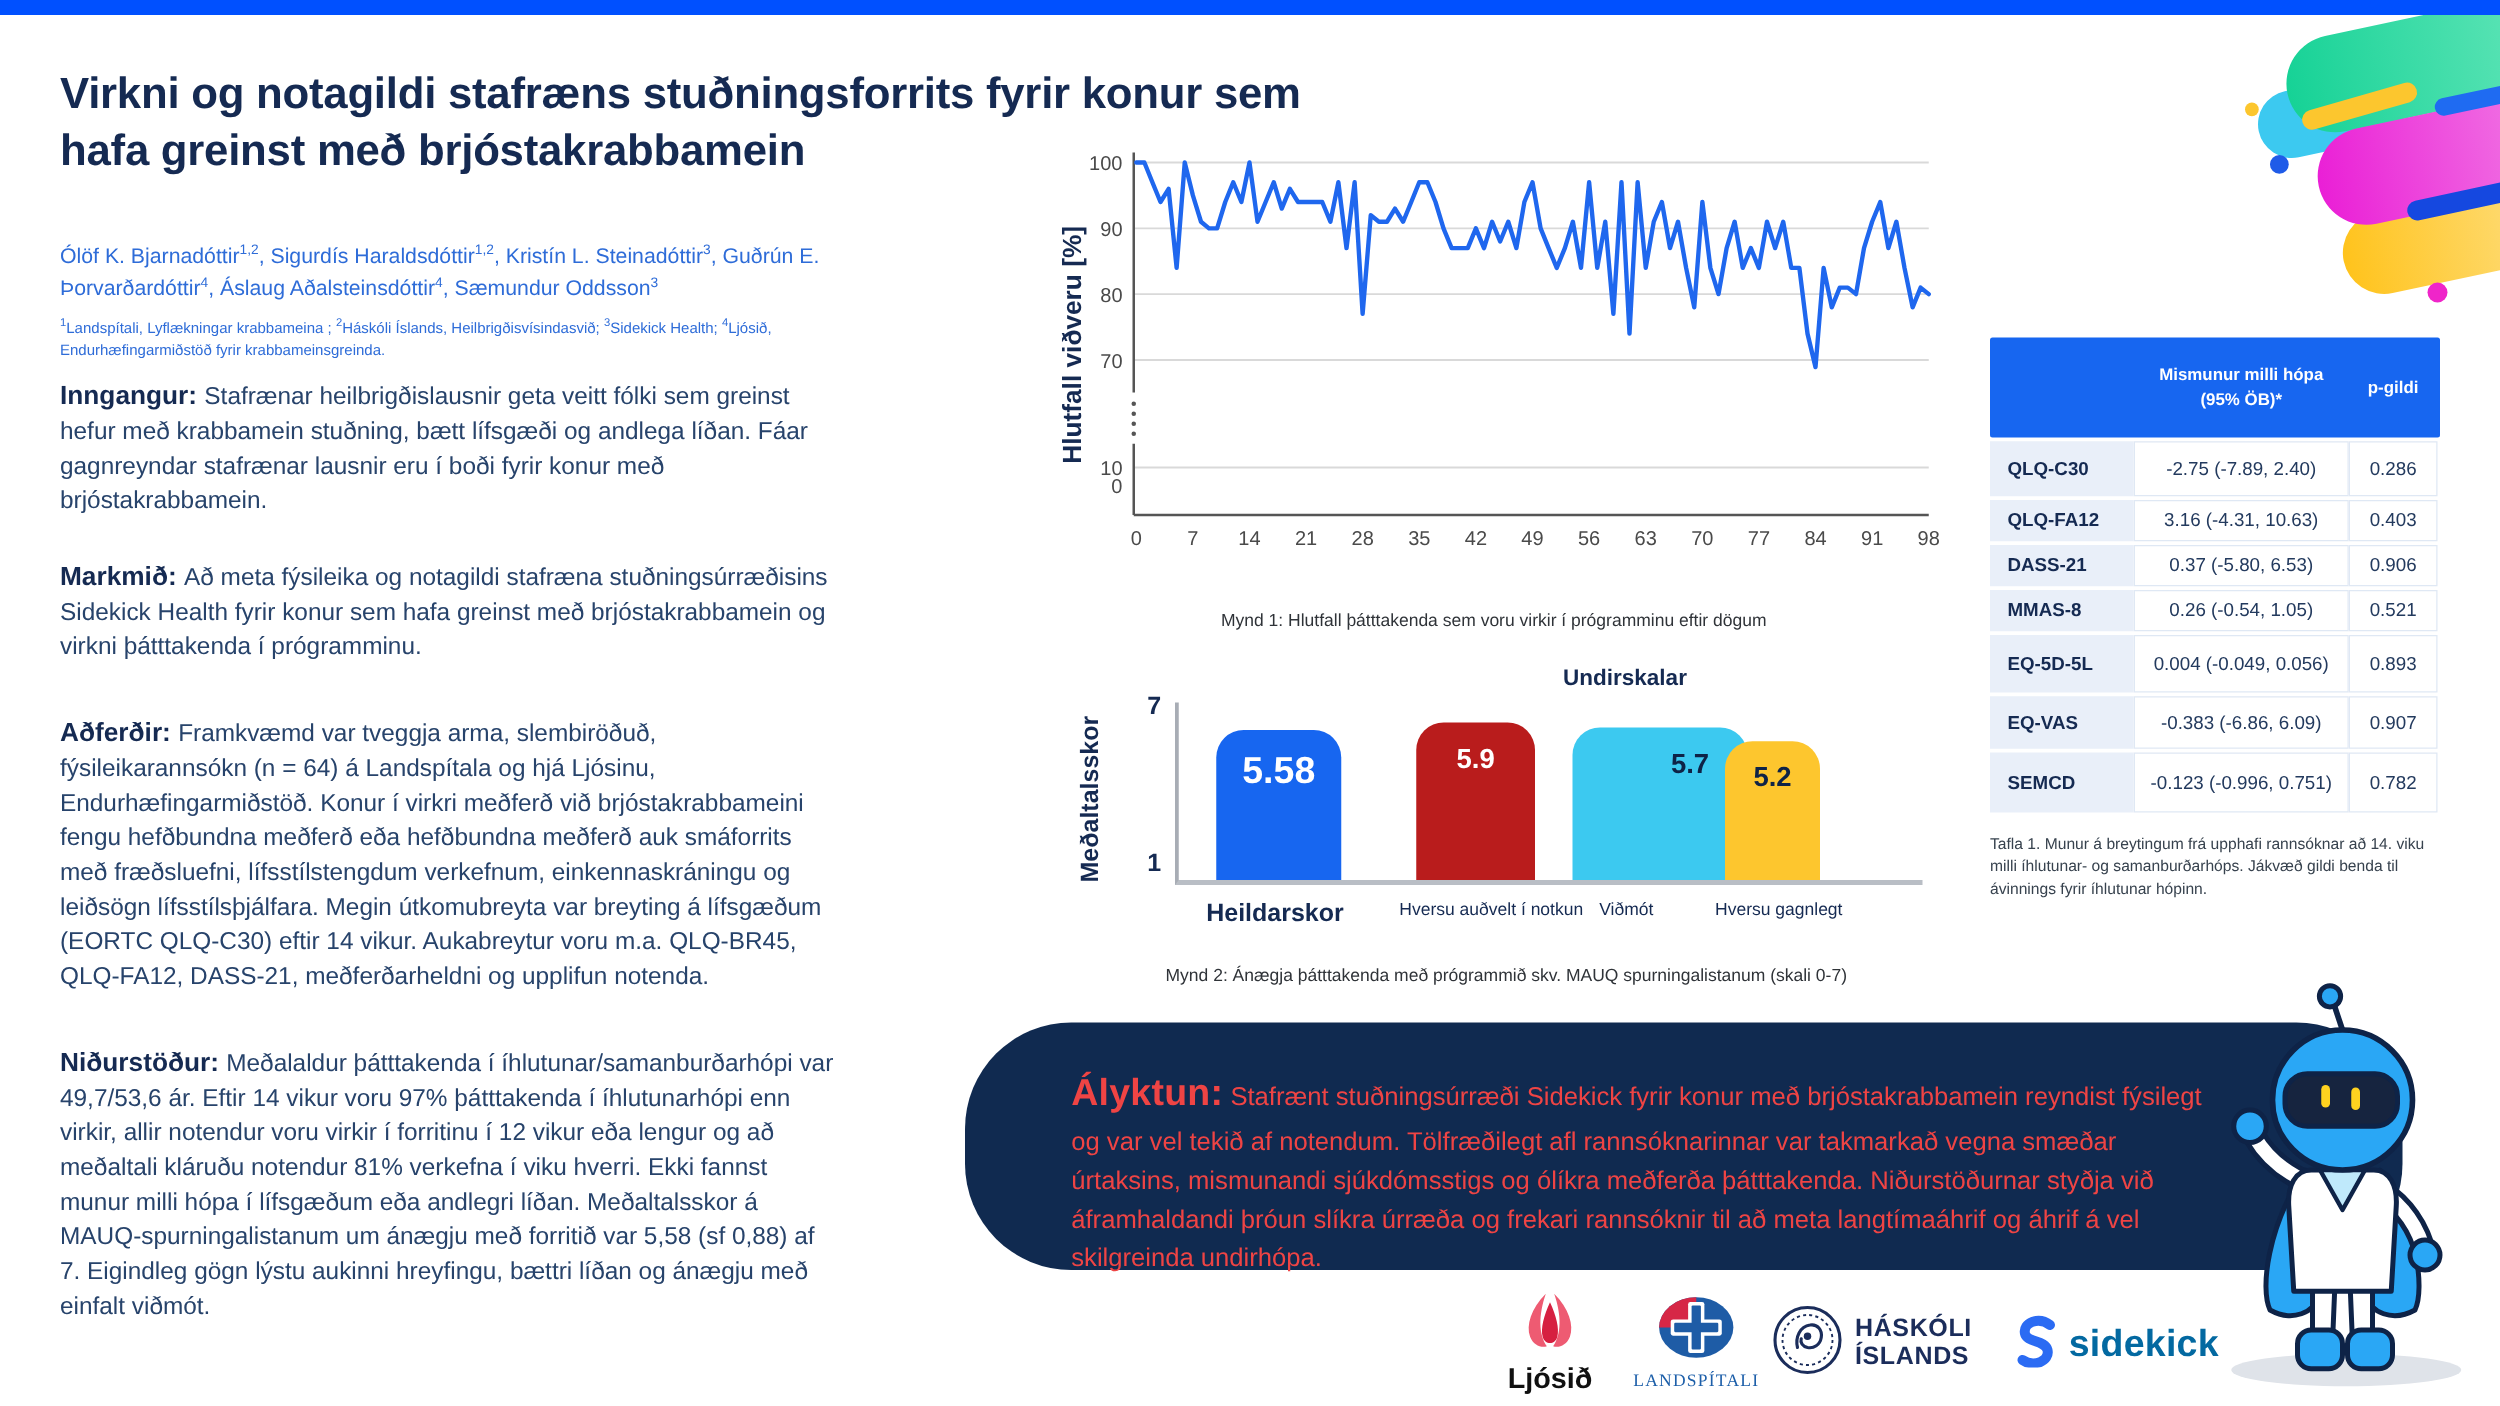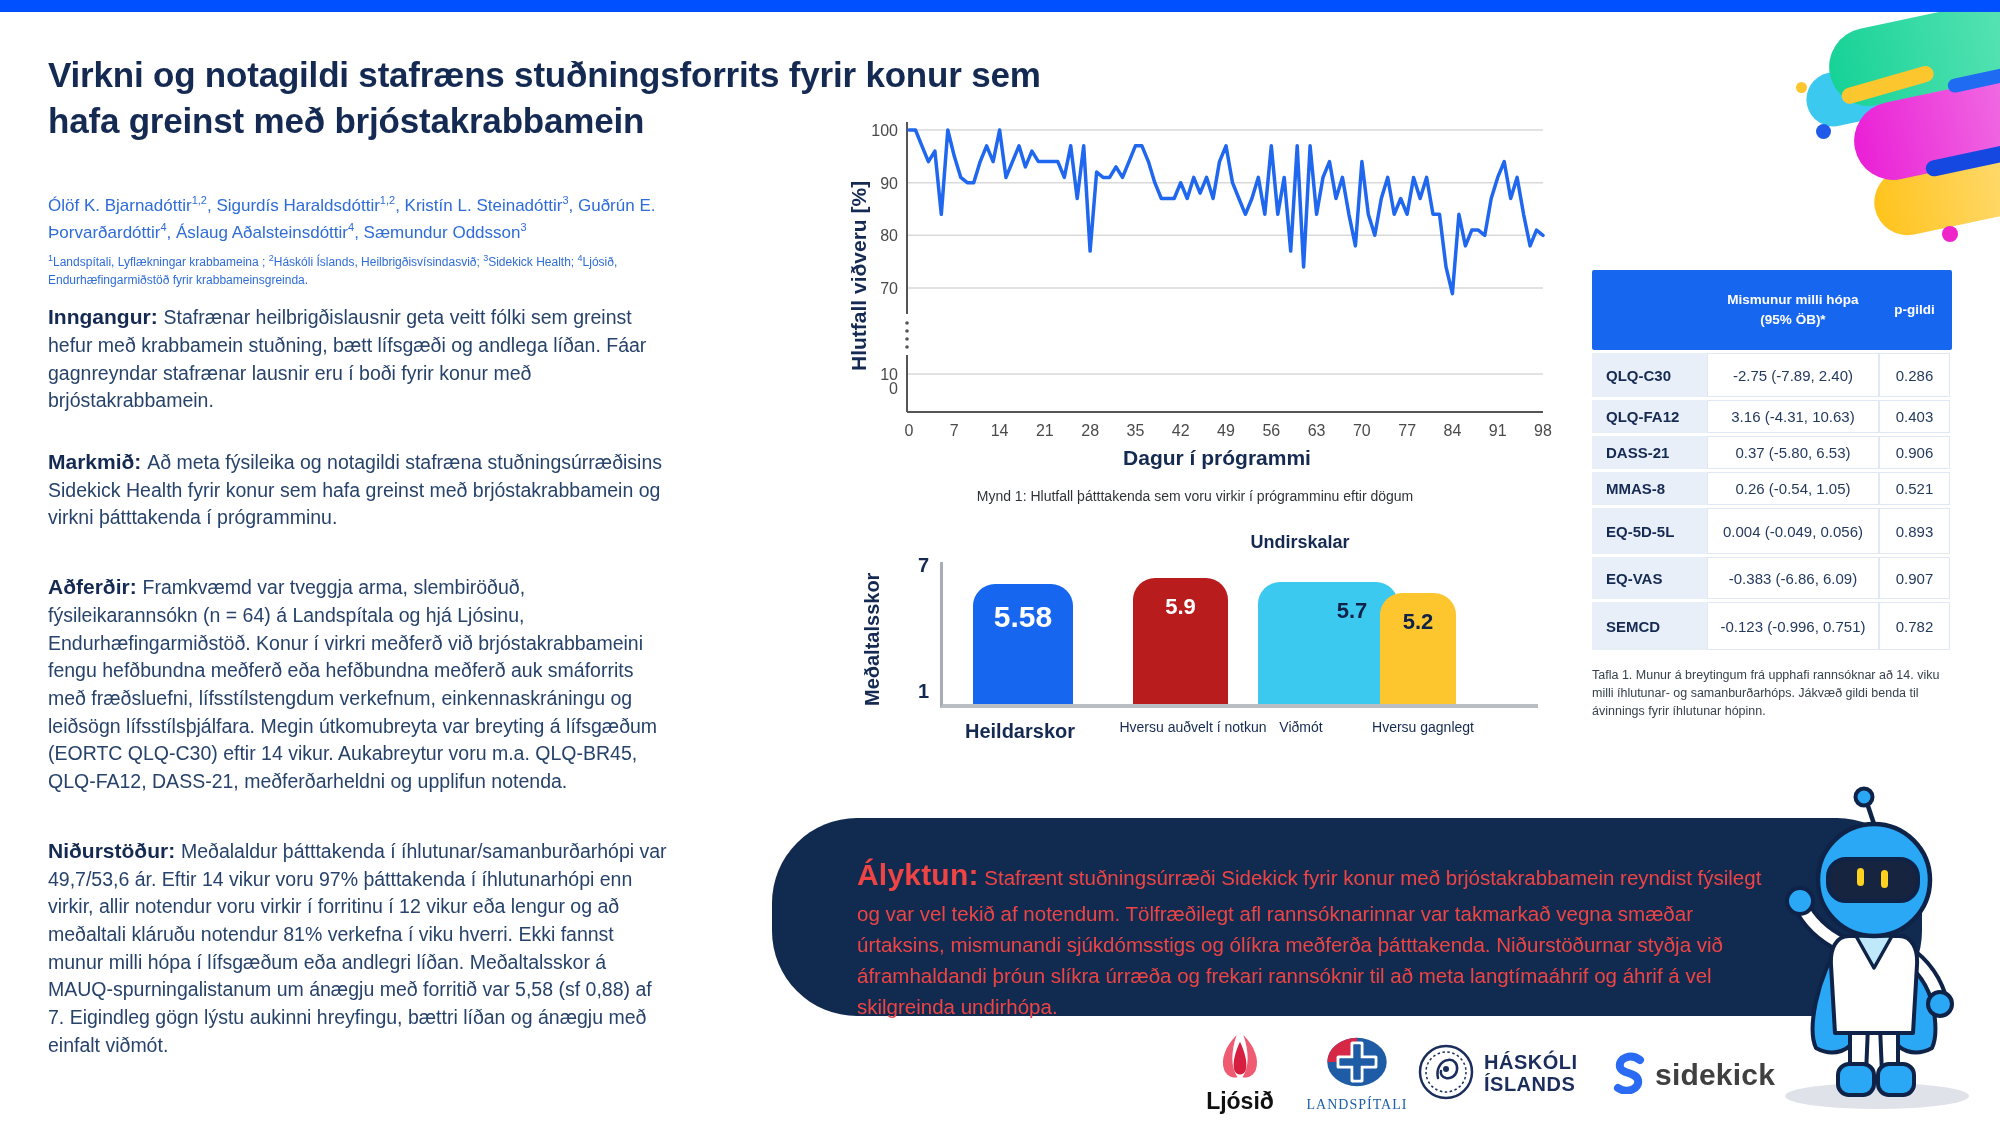--- a/index.html
+++ b/index.html
@@ -63,21 +63,21 @@
   .logo{position:absolute;display:flex;flex-direction:column;align-items:center;}
   .logo-ljosid{left:1185px;top:1030px;width:110px;}
   .logo-ljosid .lt{font-size:23px;font-weight:700;color:#101010;margin-top:2px;}
   .logo-landspitali{left:1294px;top:1036px;width:126px;}
   .logo-landspitali .lt{font-family:"Liberation Serif","DejaVu Serif",serif;font-size:14px;
                         letter-spacing:1px;color:#1d5fa9;margin-top:5px;}
   .logo-haskoli{left:1418px;top:1044px;flex-direction:row;align-items:center;}
   .logo-haskoli .lt{margin-left:10px;font-size:20px;font-weight:800;color:#1b2d5b;
                     line-height:1.08;letter-spacing:0.5px;}
   .logo-sidekick{left:1612px;top:1052px;flex-direction:row;align-items:center;}
-  .logo-sidekick .lt{margin-left:9px;font-size:30px;font-weight:600;color:#404040;letter-spacing:0.2px;}
+  .logo-sidekick .lt{margin-left:9px;font-size:30px;font-weight:600;color:#0369a1;letter-spacing:0.2px;}
   
   .deco{position:absolute;left:1730px;top:12px;width:270px;height:300px;overflow:hidden;}
   .deco div{position:absolute;transform-origin:left center;}
   .pill{border-radius:999px;}
   
   .robot{position:absolute;left:1752px;top:786px;width:245px;height:335px;}
 </style>
 </head>
 <body>
 
@@ -140,21 +140,20 @@
         <text x="369" y="320" text-anchor="middle" font-size="16" fill="#4a4a4a" font-family="Liberation Sans, sans-serif">49</text>
         <text x="414.2857142857143" y="320" text-anchor="middle" font-size="16" fill="#4a4a4a" font-family="Liberation Sans, sans-serif">56</text>
         <text x="459.5714285714286" y="320" text-anchor="middle" font-size="16" fill="#4a4a4a" font-family="Liberation Sans, sans-serif">63</text>
         <text x="504.8571428571429" y="320" text-anchor="middle" font-size="16" fill="#4a4a4a" font-family="Liberation Sans, sans-serif">70</text>
         <text x="550.1428571428571" y="320" text-anchor="middle" font-size="16" fill="#4a4a4a" font-family="Liberation Sans, sans-serif">77</text>
         <text x="595.4285714285714" y="320" text-anchor="middle" font-size="16" fill="#4a4a4a" font-family="Liberation Sans, sans-serif">84</text>
         <text x="640.7142857142858" y="320" text-anchor="middle" font-size="16" fill="#4a4a4a" font-family="Liberation Sans, sans-serif">91</text>
         <text x="686" y="320" text-anchor="middle" font-size="16" fill="#4a4a4a" font-family="Liberation Sans, sans-serif">98</text>
         <polyline points="52.0,14.0 58.5,14.0 64.9,29.8 71.4,45.6 77.9,35.1 84.3,98.3 90.8,14.0 97.3,40.3 103.8,61.4 110.2,66.7 116.7,66.7 123.2,45.6 129.6,29.8 136.1,45.6 142.6,14.0 149.0,61.4 155.5,45.6 162.0,29.8 168.4,50.9 174.9,35.1 181.4,45.6 187.9,45.6 194.3,45.6 200.8,45.6 207.3,61.4 213.7,29.8 220.2,82.5 226.7,29.8 233.1,135.1 239.6,56.1 246.1,61.4 252.6,61.4 259.0,50.9 265.5,61.4 272.0,45.6 278.4,29.8 284.9,29.8 291.4,45.6 297.8,66.7 304.3,82.5 310.8,82.5 317.2,82.5 323.7,66.7 330.2,82.5 336.7,61.4 343.1,77.2 349.6,61.4 356.1,82.5 362.5,45.6 369.0,29.8 375.5,66.7 381.9,82.5 388.4,98.3 394.9,82.5 401.3,61.4 407.8,98.3 414.3,29.8 420.8,98.3 427.2,61.4 433.7,135.1 440.2,29.8 446.6,150.9 453.1,29.8 459.6,98.3 466.0,61.4 472.5,45.6 479.0,82.5 485.4,61.4 491.9,98.3 498.4,129.9 504.9,45.6 511.3,98.3 517.8,119.3 524.3,82.5 530.7,61.4 537.2,98.3 543.7,82.5 550.1,98.3 556.6,61.4 563.1,82.5 569.6,61.4 576.0,98.3 582.5,98.3 589.0,150.9 595.4,177.7 601.9,98.3 608.4,129.9 614.8,114.1 621.3,114.1 627.8,119.3 634.2,82.5 640.7,61.4 647.2,45.6 653.7,82.5 660.1,61.4 666.6,98.3 673.1,129.9 679.5,114.1 686.0,119.3" fill="none" stroke="#1f67ee" stroke-width="3.5" stroke-linejoin="round" stroke-linecap="round"></polyline>
       </svg>
-    <div class="xlab">Dagur í prógrammi</div>
     <div class="caption">Mynd 1:  Hlutfall þátttakenda sem voru virkir í prógramminu eftir dögum</div>
   </section>
 
   <section class="fig2">
     <div class="subtitle">Undirskalar</div>
     <div class="ylab2">Meðaltalsskor</div>
     <div class="ytick" style="top:22px;">7</div>
     <div class="ytick" style="top:148px;">1</div>
     <div class="barplot" id="barplot">
         <div class="bar" style="left: 30px; width: 100px; height: 119.6px; background: rgb(23, 102, 240);">
@@ -169,20 +168,21 @@
         <div class="bar" style="left: 437px; width: 76px; height: 111.4px; background: rgb(253, 198, 46); margin-top: 40px;">
           <span class="val" style="color: rgb(14, 35, 71); font-size: 22px;">5.2</span>
         </div>
       </div>
     <div class="catlabels" id="catlabels">
         <div class="cat main" style="left: 5px; width: 150px;">Heildarskor</div>
         <div class="cat" style="left: 178px; width: 150px;">Hversu auðvelt í notkun</div>
         <div class="cat" style="left: 286px; width: 150px;">Viðmót</div>
         <div class="cat" style="left: 408px; width: 150px;">Hversu gagnlegt</div>
       </div>
+    <div class="caption">Mynd 2:  Ánægja þátttakenda með prógrammið skv. MAUQ spurningalistanum (skali 0-7)</div>
   </section>
 
   <section class="tablebox">
     <div class="thead">
       <div class="th"></div>
       <div class="th">Mismunur milli hópa (95% ÖB)*</div>
       <div class="th">p-gildi</div>
     </div>
     <div id="tbody">
         <div class="trow" style="height: 44px;">

